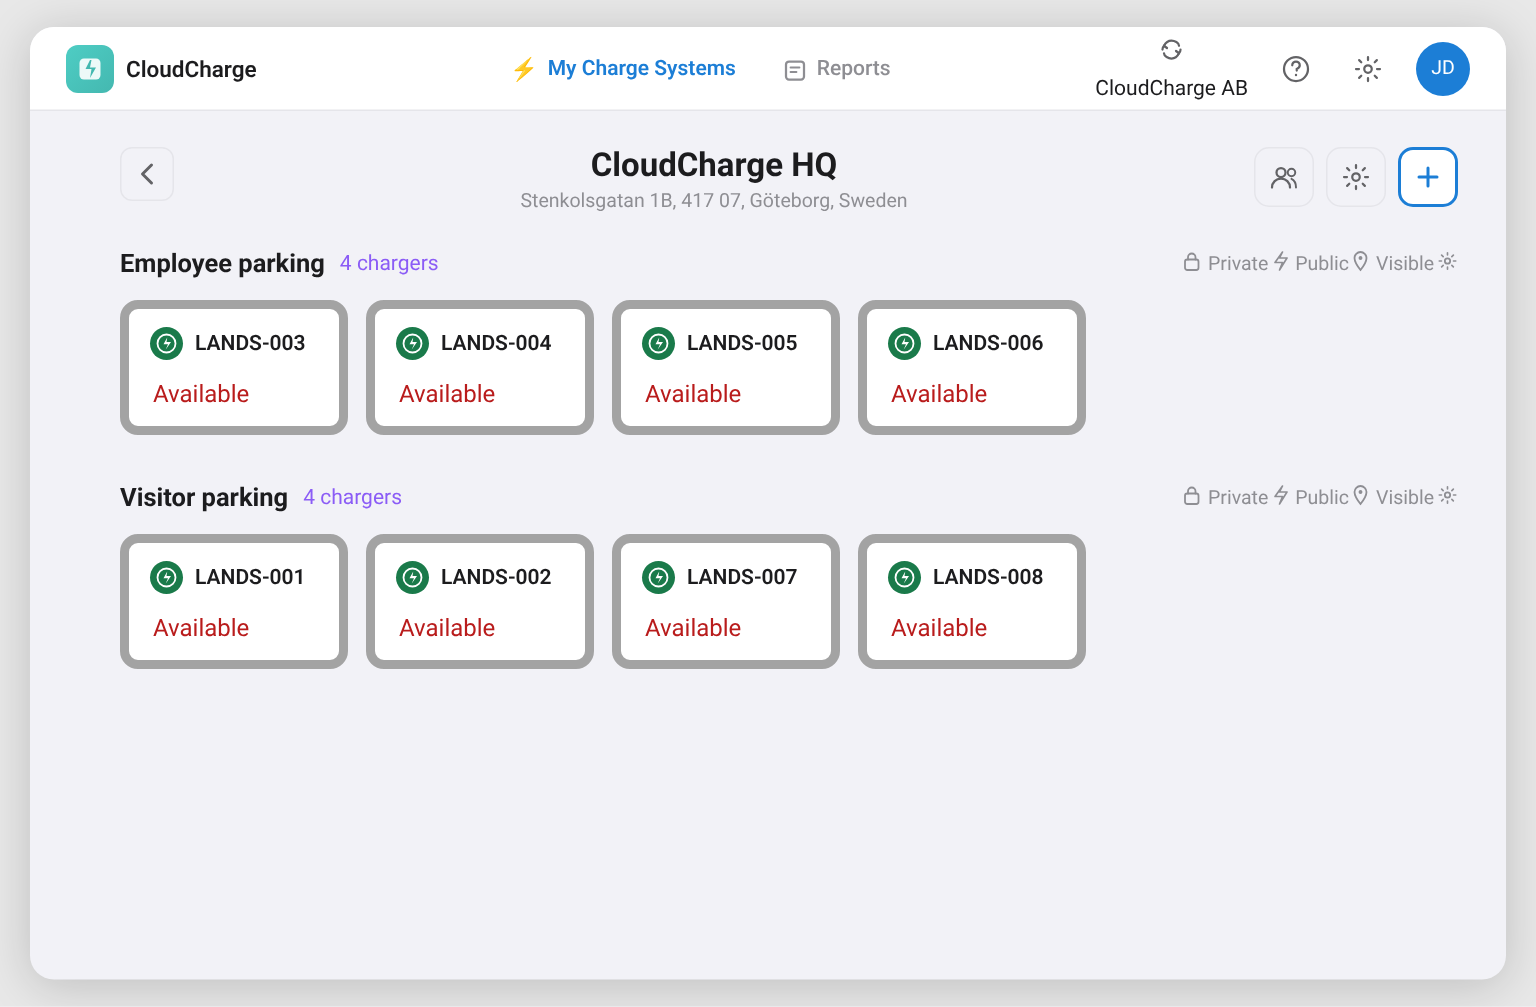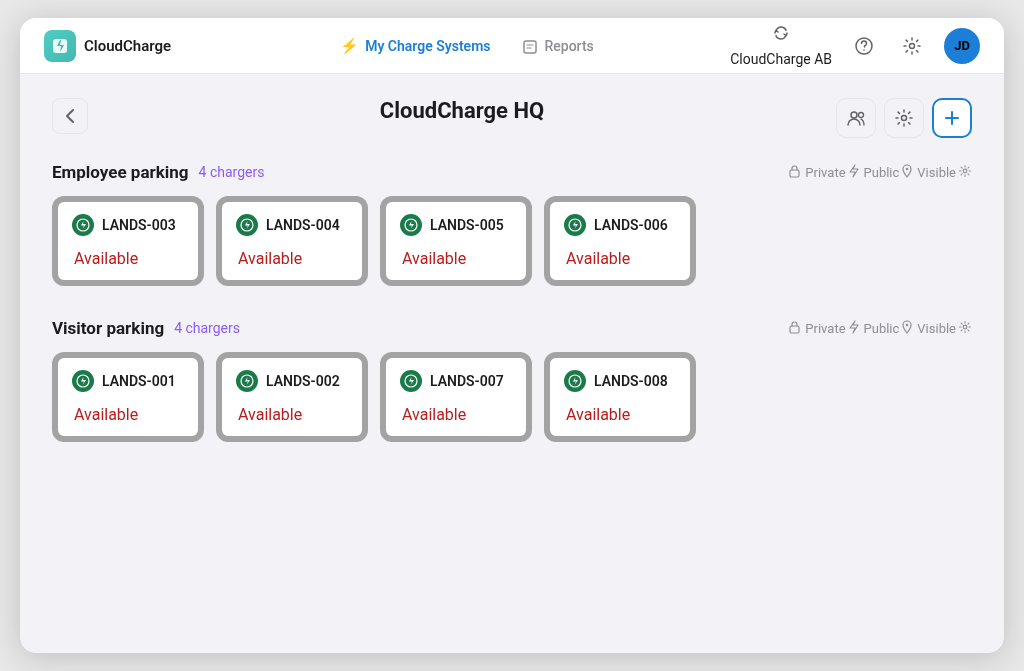--- a/index.html
+++ b/index.html
@@ -108,33 +108,34 @@
       justify-content: center;
       cursor: pointer;
       color: #636366;
       font-size: 18px;
     }
     .avatar {
       width: 36px;
       height: 36px;
       border-radius: 50%;
       background: #1c7ed6;
-      color: #000000;
+      color: #ffffff;
       display: flex;
       align-items: center;
       justify-content: center;
       font-size: 13px;
-      font-weight: 700;
+      font-weight: 400;
       cursor: pointer;
     }
     
     .main-content {
       flex: 1;
       padding: 24px 32px;
       overflow-y: auto;
+      margin-left: 28px;
     }
     .location-header {
       display: flex;
       align-items: flex-start;
       justify-content: space-between;
       margin-bottom: 24px;
     }
     .location-info {
       flex: 1;
       text-align: center;
@@ -332,20 +333,21 @@
   <main class="main-content">
 
     <div class="location-header">
       <div class="back-btn">
         <svg width="10" height="16" viewBox="0 0 10 16" fill="none">
           <path d="M8 2L2 8l6 6" stroke="#636366" stroke-width="2" stroke-linecap="round" stroke-linejoin="round"></path>
         </svg>
       </div>
       <div class="location-info">
         <div class="location-title">CloudCharge HQ</div>
+        <div class="location-address">Stenkolsgatan 1B, 417 07, Göteborg, Sweden</div>
       </div>
       <div class="location-actions">
         <div class="action-btn">
           <svg width="20" height="20" viewBox="0 0 20 20" fill="none">
             <circle cx="8" cy="7" r="3" stroke="#636366" stroke-width="1.5"></circle>
             <path d="M2 17c0-3.3 2.7-6 6-6s6 2.7 6 6" stroke="#636366" stroke-width="1.5" stroke-linecap="round"></path>
             <circle cx="15" cy="7" r="2.5" stroke="#636366" stroke-width="1.3"></circle>
             <path d="M18 17c0-2.8-1.3-5-3-5.8" stroke="#636366" stroke-width="1.3" stroke-linecap="round"></path>
           </svg>
         </div>

